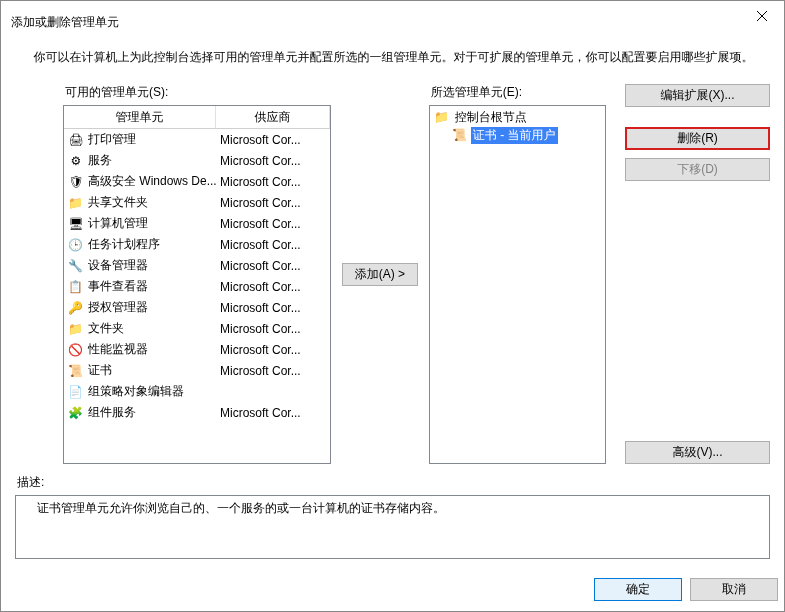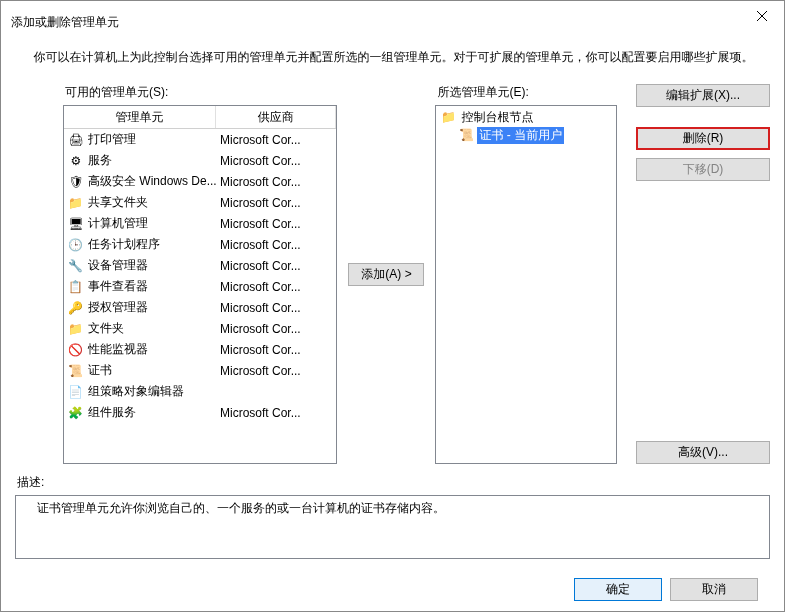--- a/index.html
+++ b/index.html
@@ -27,30 +27,30 @@
   .cell.snapin { width:152px; display:flex; align-items:center; gap:4px; }
   .cell.vendor { flex:1; }
   .icon { width:16px; height:16px; flex:0 0 16px; display:inline-flex; align-items:center; justify-content:center; }
   .tree-frame { border:1px solid #828790; flex:1; background:#fff; padding:2px; min-height:0; }
   .tree-node { display:flex; align-items:center; height:18px; font-size:12px; gap:3px; }
   .tree-node.level1 { padding-left:2px; }
   .tree-node.level2 { padding-left:20px; }
   .tree-label { padding:0 2px; }
   .tree-label.selected { background:#3b82f6; color:#fff; }
   .btn { height:23px; border:1px solid #adadad; background:#e1e1e1; font-size:12px; cursor:default; display:flex; align-items:center; justify-content:center; padding:0 6px; font-family:inherit; }
-  .btn.wide { width:134px; }
+  .btn.wide { width:145px; }
   .btn.mid { width:76px; }
   .btn.foot { width:88px; }
   .btn.primary { border:1px solid #0078d7; background:#e5f1fb; }
   .btn.disabled { color:#838383; }
   .btn.highlight { border:2px solid #d41f1f; padding:0 5px; }
   .spacer-flex { flex:1; }
   .description-label { margin:10px 0 4px 2px; }
   .description-box { border:1px solid #828790; height:64px; padding:4px 21px; font-size:12px; background:#fff; }
-  .footer { height:44px; display:flex; align-items:center; justify-content:flex-end; gap:8px; padding:0 26px; }
+  .footer { height:44px; display:flex; align-items:center; justify-content:flex-end; gap:8px; padding:0 6px; }
   
   .available-rows::-webkit-scrollbar { width:17px; }
   .available-rows::-webkit-scrollbar-track { background:#f0f0f0; }
   .available-rows::-webkit-scrollbar-thumb { background:#cdcdcd; border:1px solid #a0a0a0; }
 </style>
 </head>
 <body>
 
 <div class="window">
 

